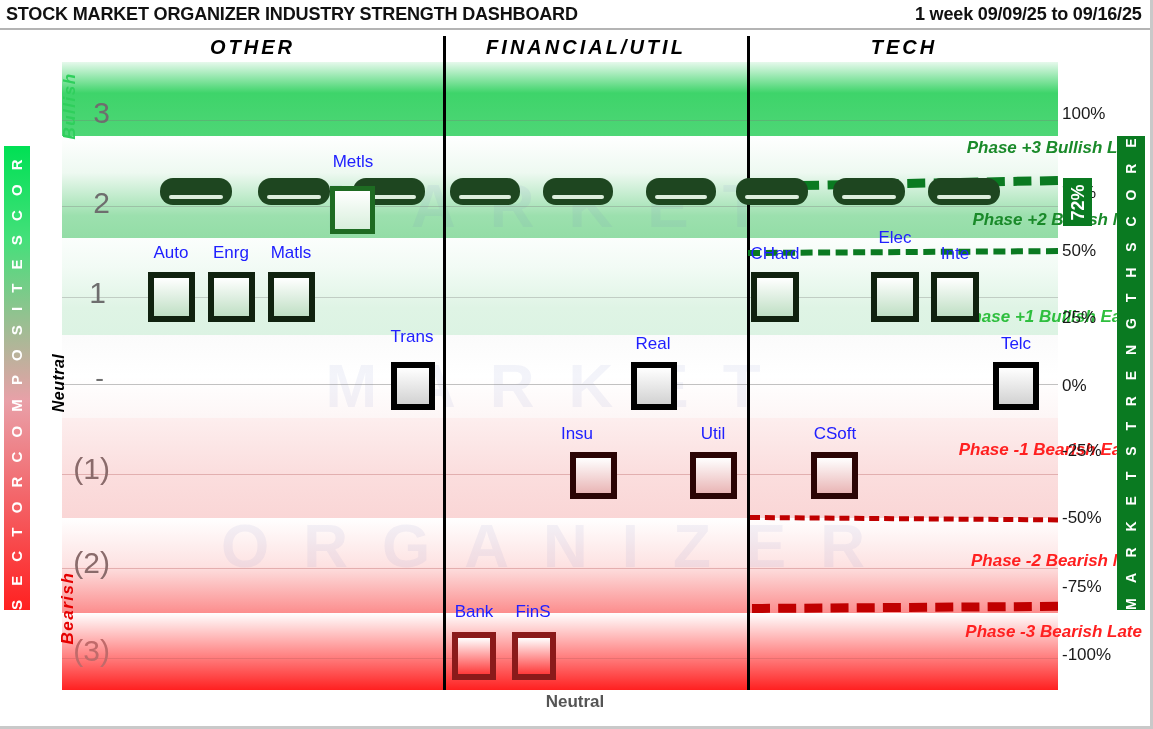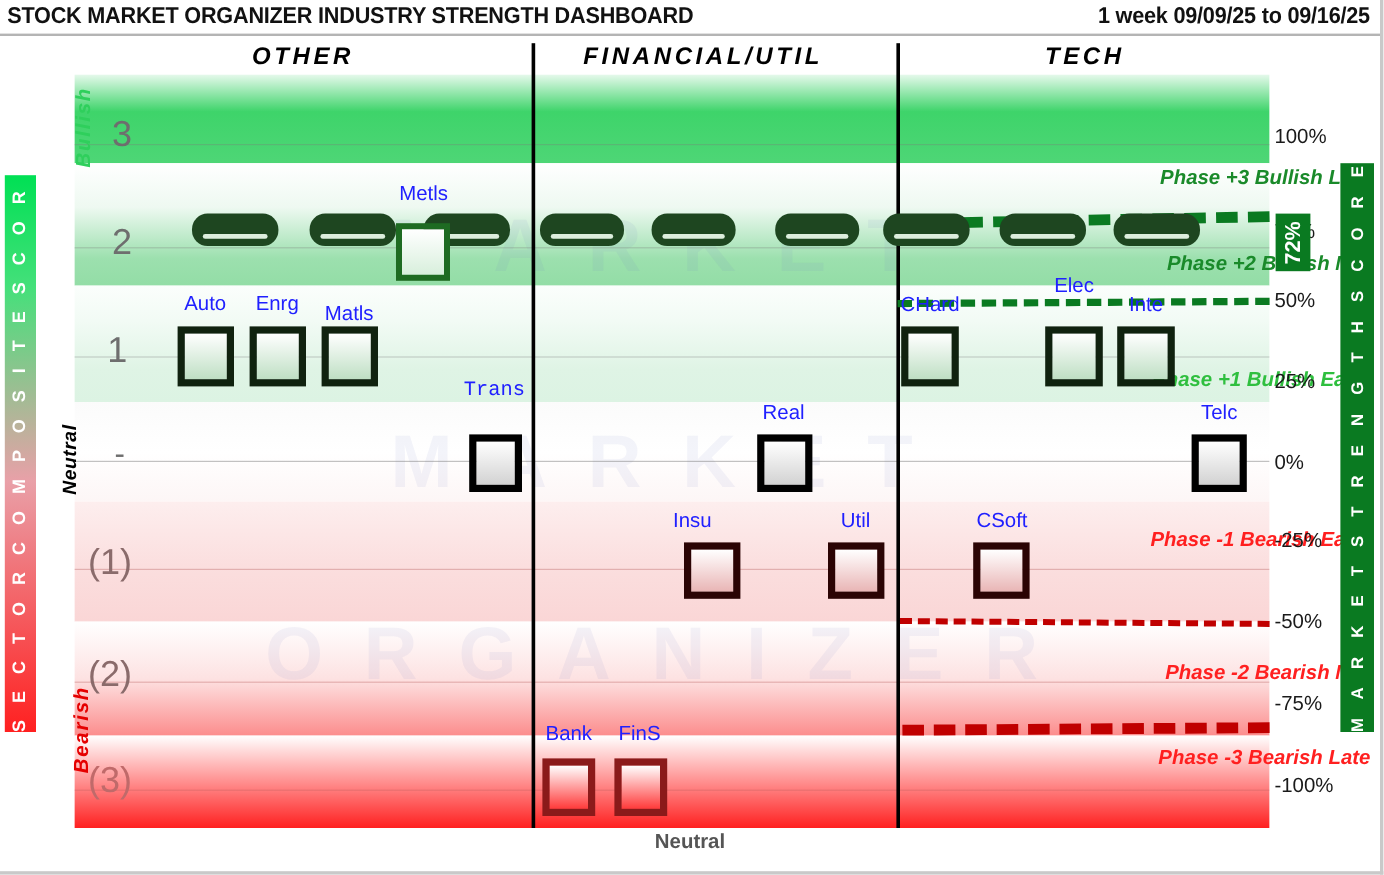--- a/index.html
+++ b/index.html
@@ -287,37 +287,37 @@
               background:linear-gradient(to bottom,#ffffff 0%,#d8efdc 100%);"></div>
 
   <div class="mk-label" style="left:131px; top:243px; width:80px;">Auto</div>
   <div class="box" style="left:148px; top:272px; width:47px; height:50px; border-width:6px; border-color:#10220f;
               background:linear-gradient(to bottom,#ffffff 0%,#bfdfc4 100%);"></div>
 
   <div class="mk-label" style="left:191px; top:243px; width:80px;">Enrg</div>
   <div class="box" style="left:208px; top:272px; width:47px; height:50px; border-width:6px; border-color:#10220f;
               background:linear-gradient(to bottom,#ffffff 0%,#bfdfc4 100%);"></div>
 
-  <div class="mk-label" style="left:251px; top:252px; width:80px;">Matls</div>
+  <div class="mk-label" style="left:251px; top:243px; width:80px;">Matls</div>
   <div class="box" style="left:268px; top:272px; width:47px; height:50px; border-width:6px; border-color:#10220f;
               background:linear-gradient(to bottom,#ffffff 0%,#bfdfc4 100%);"></div>
 
   <div class="mk-label" style="left:734px; top:244px; width:82px;">CHard</div>
   <div class="box" style="left:751px; top:272px; width:48px; height:50px; border-width:6px; border-color:#10220f;
               background:linear-gradient(to bottom,#ffffff 0%,#bfdfc4 100%);"></div>
 
   <div class="mk-label" style="left:855px; top:228px; width:80px;">Elec</div>
   <div class="box" style="left:871px; top:272px; width:48px; height:50px; border-width:6px; border-color:#10220f;
               background:linear-gradient(to bottom,#ffffff 0%,#bfdfc4 100%);"></div>
 
   <div class="mk-label" style="left:915px; top:244px; width:80px;">Inte</div>
   <div class="box" style="left:931px; top:272px; width:48px; height:50px; border-width:6px; border-color:#10220f;
               background:linear-gradient(to bottom,#ffffff 0%,#bfdfc4 100%);"></div>
 
-  <div class="mk-label" style="left:372px; top:316px; width:80px;font-family:Liberation Mono, monospace;">Trans</div>
+  <div class="mk-label" style="left:372px; top:327px; width:80px;">Trans</div>
   <div class="box" style="left:391px; top:362px; width:44px; height:48px; border-width:6px; border-color:#000;
               background:linear-gradient(to bottom,#ffffff 0%,#d2d2d2 100%);"></div>
 
   <div class="mk-label" style="left:613px; top:334px; width:80px;">Real</div>
   <div class="box" style="left:631px; top:362px; width:46px; height:48px; border-width:6px; border-color:#000;
               background:linear-gradient(to bottom,#ffffff 0%,#d2d2d2 100%);"></div>
 
   <div class="mk-label" style="left:976px; top:334px; width:80px;">Telc</div>
   <div class="box" style="left:993px; top:362px; width:46px; height:48px; border-width:6px; border-color:#000;
               background:linear-gradient(to bottom,#ffffff 0%,#d2d2d2 100%);"></div>

